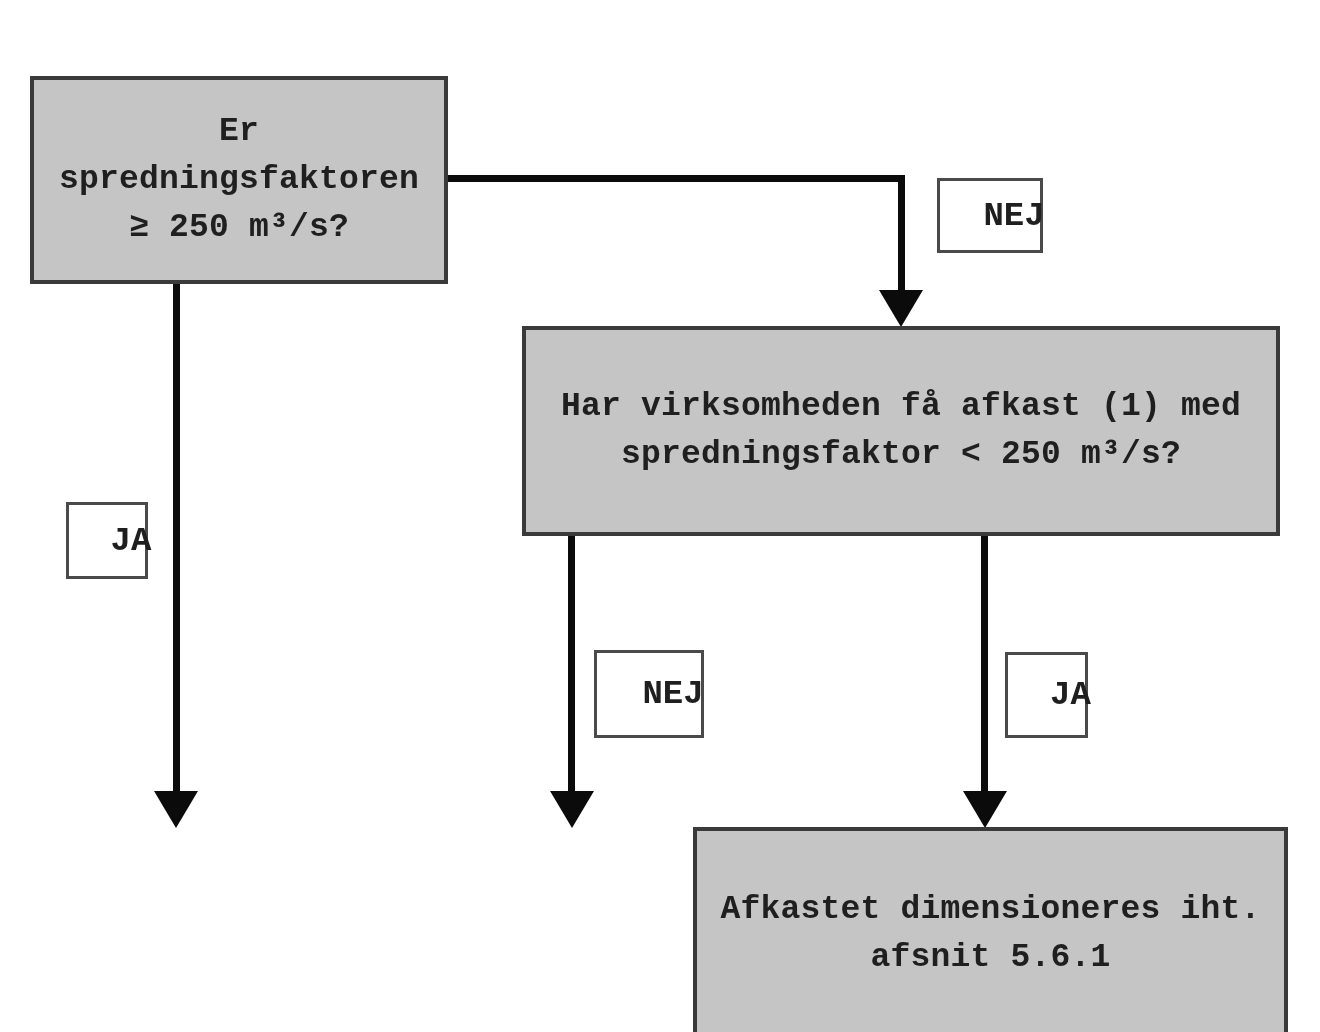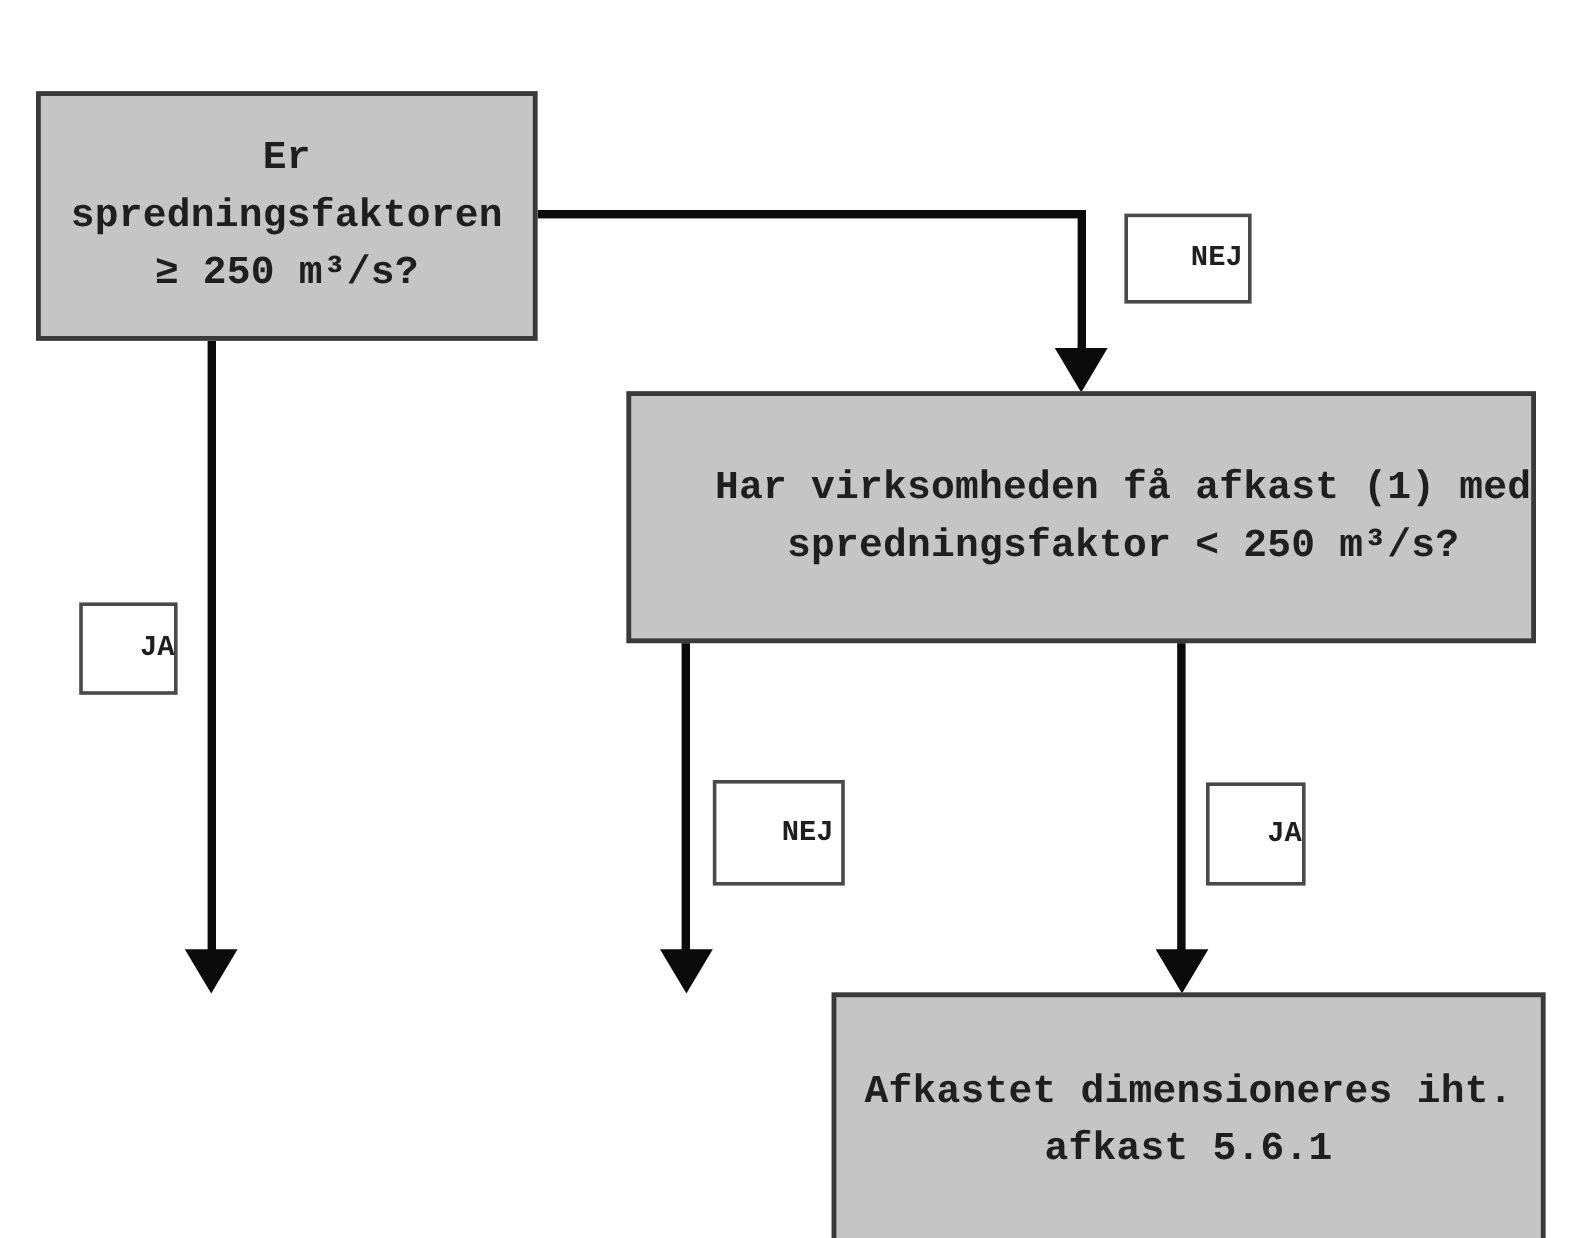--- a/index.html
+++ b/index.html
@@ -38,41 +38,41 @@
     color: var(--text);
     letter-spacing: 0.2px;
   }
   .edge-label {
     position: absolute;
     background: var(--label_bg);
     border: 3px solid var(--label_border);
     display: flex;
     align-items: center;
     justify-content: center;
-    font-size: 24px;
+    font-size: 34px;
     font-weight: 700;
     color: var(--text);
     padding-left: 48px;
   }
   .hline, .vline {
     position: absolute;
     background: var(--line);
   }
   .arrow-down {
     position: absolute;
     width: 0;
     height: 0;
     border-left: 22px solid transparent;
     border-right: 22px solid transparent;
     border-top: 37px solid var(--line);
   }
 
   
   #node-q1 { left: 30px;  top: 32px;  width: 418px; height: 208px; }
-  #node-q2 { left: 522px; top: 282px; width: 758px; height: 210px; justify-content: flex-end; }
+  #node-q2 { left: 522px; top: 282px; width: 758px; height: 210px; }
   #node-r1 { left: 30px;  top: 783px; width: 598px; height: 214px; }
   #node-r2 { left: 693px; top: 783px; width: 595px; height: 214px; }
 
   
   #edge-q1-q2-h   { left: 448px; top: 131px; width: 457px; height: 7px; }
   #edge-q1-q2-v   { left: 898px; top: 131px; width: 7px;  height: 119px; }
   #edge-q1-q2-a   { left: 879px; top: 246px; }
   #edge-q1-r1-v   { left: 173px; top: 240px; width: 7px;  height: 512px; }
   #edge-q1-r1-a   { left: 154px; top: 747px; }
   #edge-q2-r1-v   { left: 568px; top: 490px; width: 7px;  height: 262px; }
@@ -110,21 +110,21 @@
   </div>
 
   <div class="node" id="node-q2">
     <div class="node-text">Har virksomheden få afkast (1) med
 spredningsfaktor &lt; 250 m³/s?</div>
   </div>
 
 
   <div class="node" id="node-r2">
     <div class="node-text">Afkastet dimensioneres iht.
-afkast 5.6.1</div>
+afsnit 5.6.1</div>
   </div>
 
   <div class="edge-label" id="label-nej-top">NEJ</div>
   <div class="edge-label" id="label-ja-left">JA</div>
   <div class="edge-label" id="label-nej-mid">NEJ</div>
   <div class="edge-label" id="label-ja-right">JA</div>
 
 </div>
 
 </body></html>

